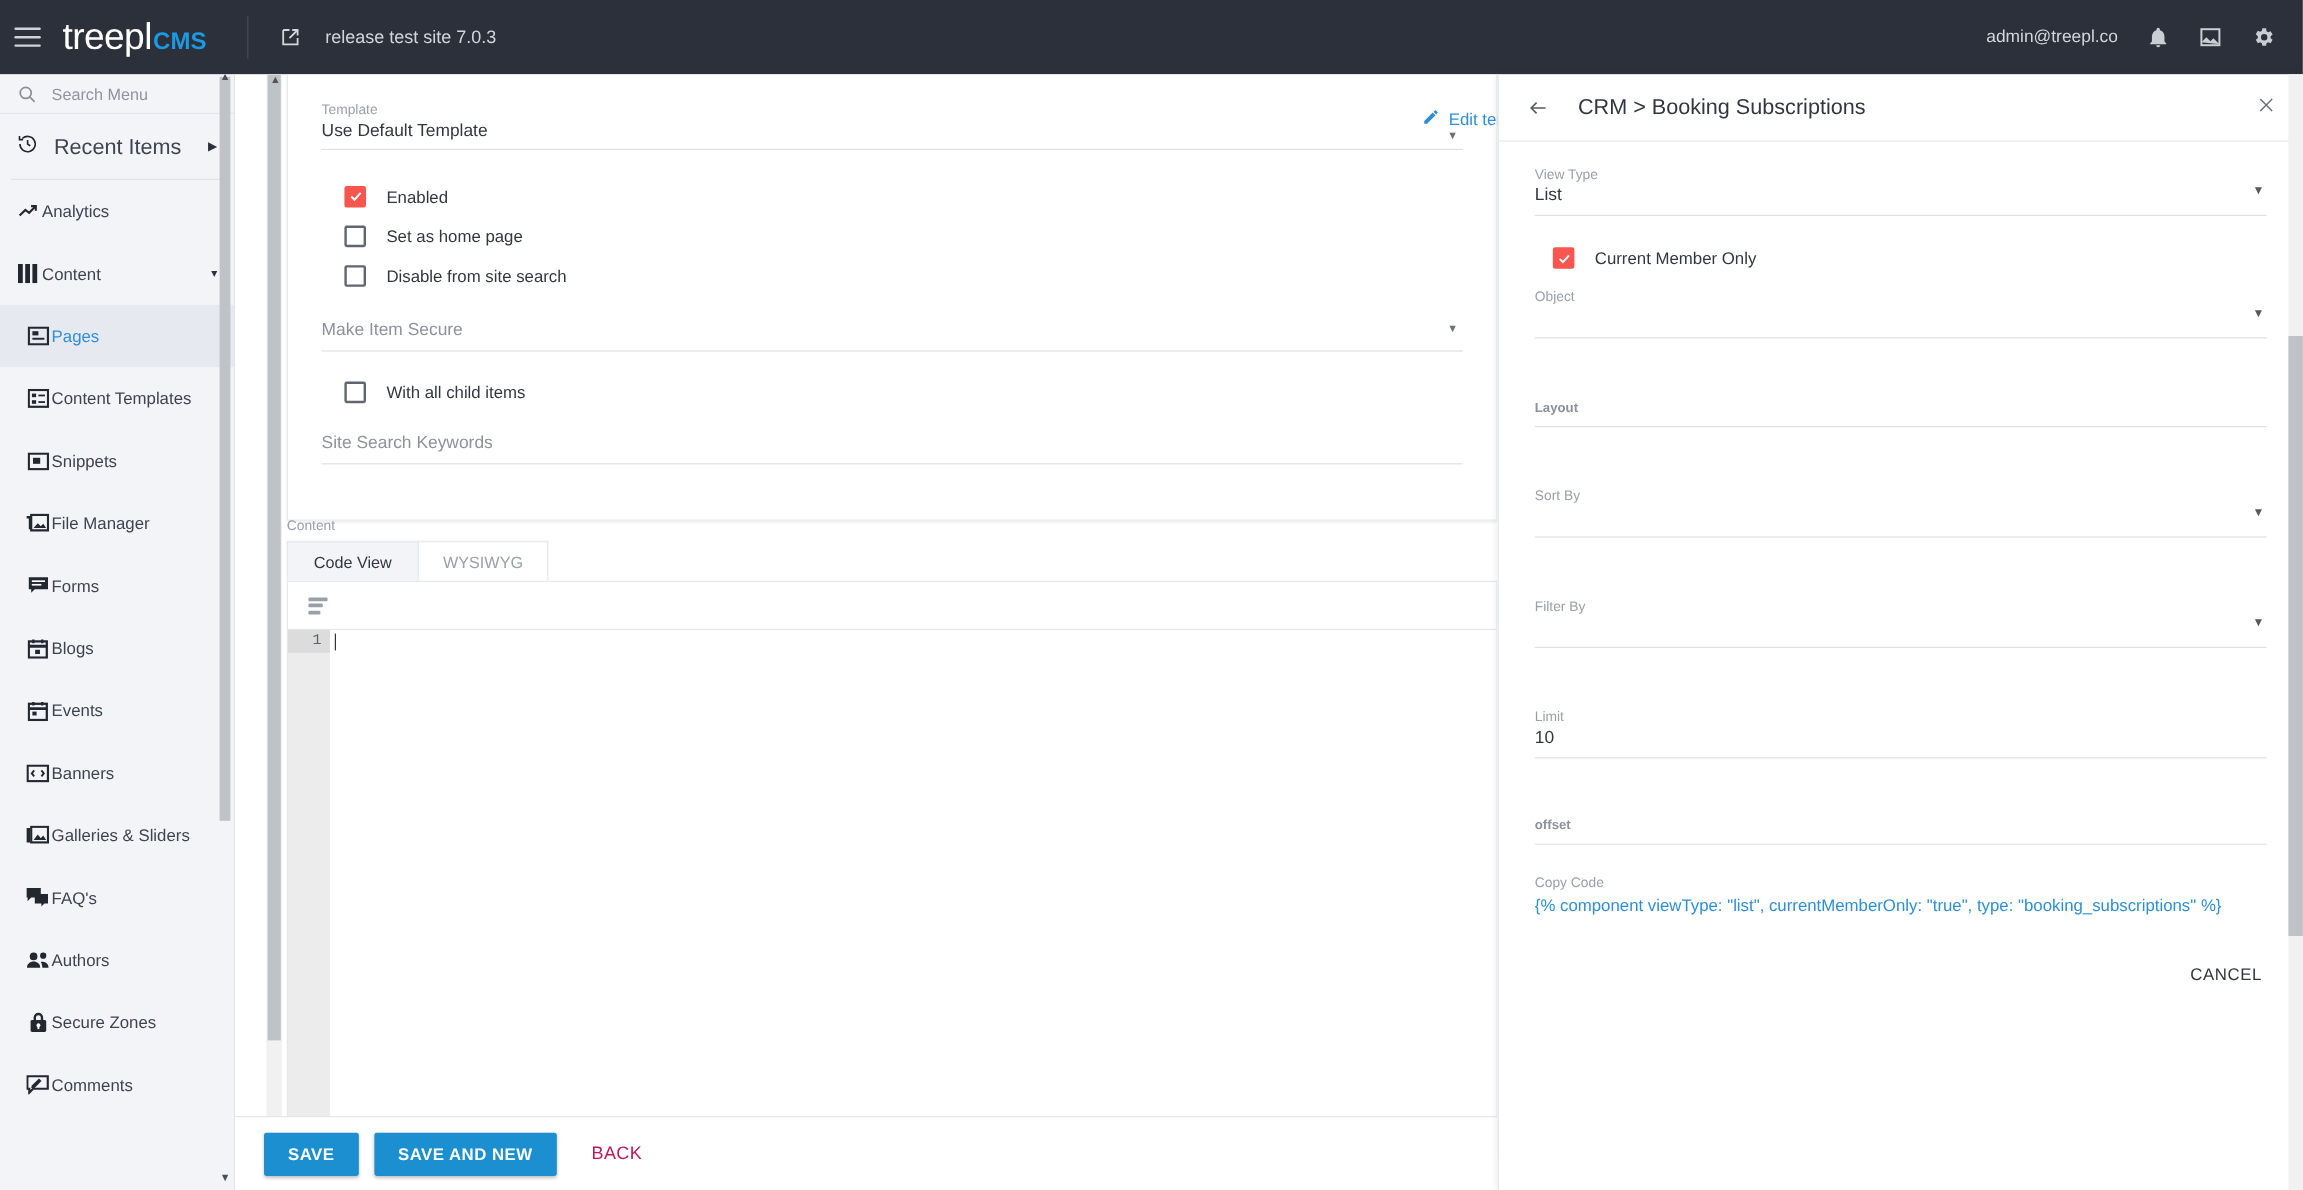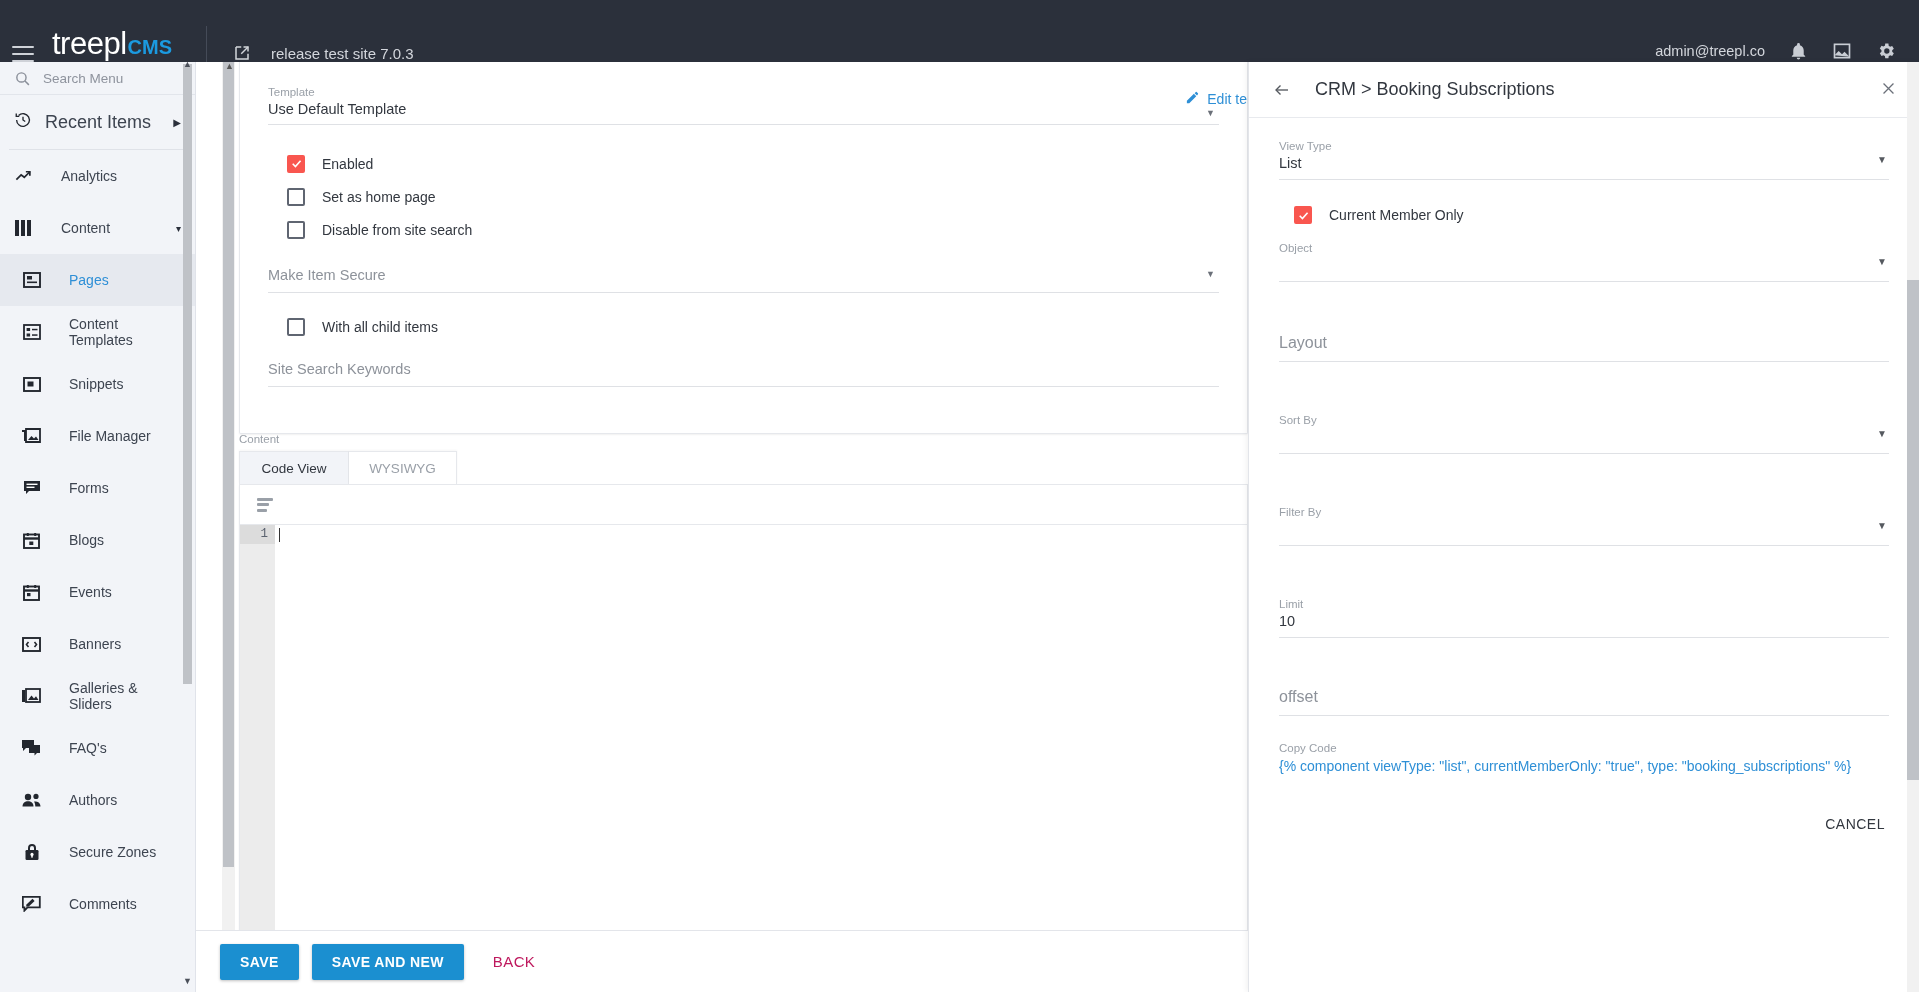--- a/index.html
+++ b/index.html
@@ -9,21 +9,21 @@
     font-family: "Liberation Sans", sans-serif;
     background: #ffffff;
     -webkit-font-smoothing: antialiased;
   }
 
   
   .topbar {
     position: absolute; top: 0; left: 0;
     width: 1919px; height: 62px;
     background: #2b303b;
-    display: flex; align-items: flex-end;
+    display: flex; align-items: center;
   }
   .hamburger {
     width: 22px; height: 16px; margin-left: 12px; margin-right: 18px;
     display: flex; flex-direction: column; justify-content: space-between;
     cursor: pointer;
   }
   .hamburger i { display:block; height: 2px; background: #cfd2d8; border-radius: 1px; }
   .brand { display: flex; align-items: baseline; font-size: 31px; letter-spacing: -0.5px; }
   .brand .b1 { color: #ffffff; font-weight: 400; }
   .brand .b2 { color: #1b9ae0; font-weight: 700; font-size: 20px; letter-spacing: 0px; margin-left: 1px;}
@@ -53,21 +53,21 @@
     font-family: "Liberation Sans", sans-serif; font-size: 13.5px; color: #555b66; width: 120px;
   }
   .search-row input::placeholder { color: #8e939d; }
   .recent-row {
     height: 54px; display: flex; align-items: center; padding: 0 14px; gap: 13px; cursor: pointer;
   }
   .recent-row .lbl { font-size: 18px; color: #3d4450; }
   .recent-row .caret { margin-left: auto; color: #2b303b; font-size: 10px; }
   .sdiv { height: 1px; background: #dfe2e8; margin: 0 9px; }
   .nav-item {
-    height: 52px; display: flex; align-items: center; padding: 0 14px; gap: 28px;
+    height: 52px; display: flex; align-items: center; padding: 0 14px; gap: 2px;
     cursor: pointer; color: #3d4450; font-size: 14px; position: relative;
   }
   .nav-item.sub { padding-left: 22px; }
   .nav-item.active { background: #e6e9ef; color: #2e8fd6; }
   .nav-item.active .ico { color: #2b303b; }
   .nav-item .ico { width: 19px; height: 19px; display:flex; align-items:center; justify-content:center; color: #23272f; flex: 0 0 19px;}
   .nav-item .chev { margin-left: auto; color: #2b303b; font-size: 10px; }
   .sb-scroll {
     position: absolute; top: 2px; right: 3px; width: 9px; height: 620px;
     background: #bfc2c7; border-radius: 0px;
@@ -167,21 +167,21 @@
   .panel-head {
     height: 56px; display: flex; align-items: center; padding: 0 22px; gap: 22px;
     border-bottom: 1px solid #e8eaee;
   }
   .panel-title { font-size: 18px; color: #32373f; }
   .panel-close { margin-left: auto; color: #6b7079; cursor: pointer; font-size: 20px; line-height:1; }
   .panel-back { color: #55595f; cursor: pointer; display:flex; align-items:center; }
   .panel-body { padding: 22px 30px 0 30px; position: relative; }
   .pfield { position: relative; margin-bottom: 24px; }
   .pfield-label { font-size: 11.5px; color: #9aa0a8; }
-  .pfield-label.big { font-size: 16px; color: #8d929a; }
+  .pfield-label.big { font-size: 11px; color: #8d929a; font-weight: bold; }
   .pfield-value { font-size: 14.5px; color: #32373f; min-height: 20px; padding-top: 3px; }
   .pfield-line { height: 1px; background: #dfe1e5; margin-top: 7px; }
   .pfield-caret { position: absolute; right: 2px; top: 14px; color: #55595f; font-size: 10px; }
   .pcbrow { display:flex; align-items:center; gap: 17px; margin: 26px 0 18px 15px; }
   .copy-code { color: #2e8fd6; font-size: 14px; padding-top: 4px; word-break: break-all;}
   .cancel-row { display:flex; justify-content:flex-end; padding: 18px 4px 0 0; }
   .cancel-btn { background:transparent; border:0; font-size: 14px; letter-spacing: 0.5px; color:#32373f;
     font-family:"Liberation Sans", sans-serif; cursor:pointer; }
   .panel-scroll { position:absolute; right: 0px; top: 218px; width: 12px; height: 500px; background: #bfc2c7; }
   .panel-scroll-track { position:absolute; right: 0px; top: 0; width: 12px; height: 930px; background: #f1f1f1; }

